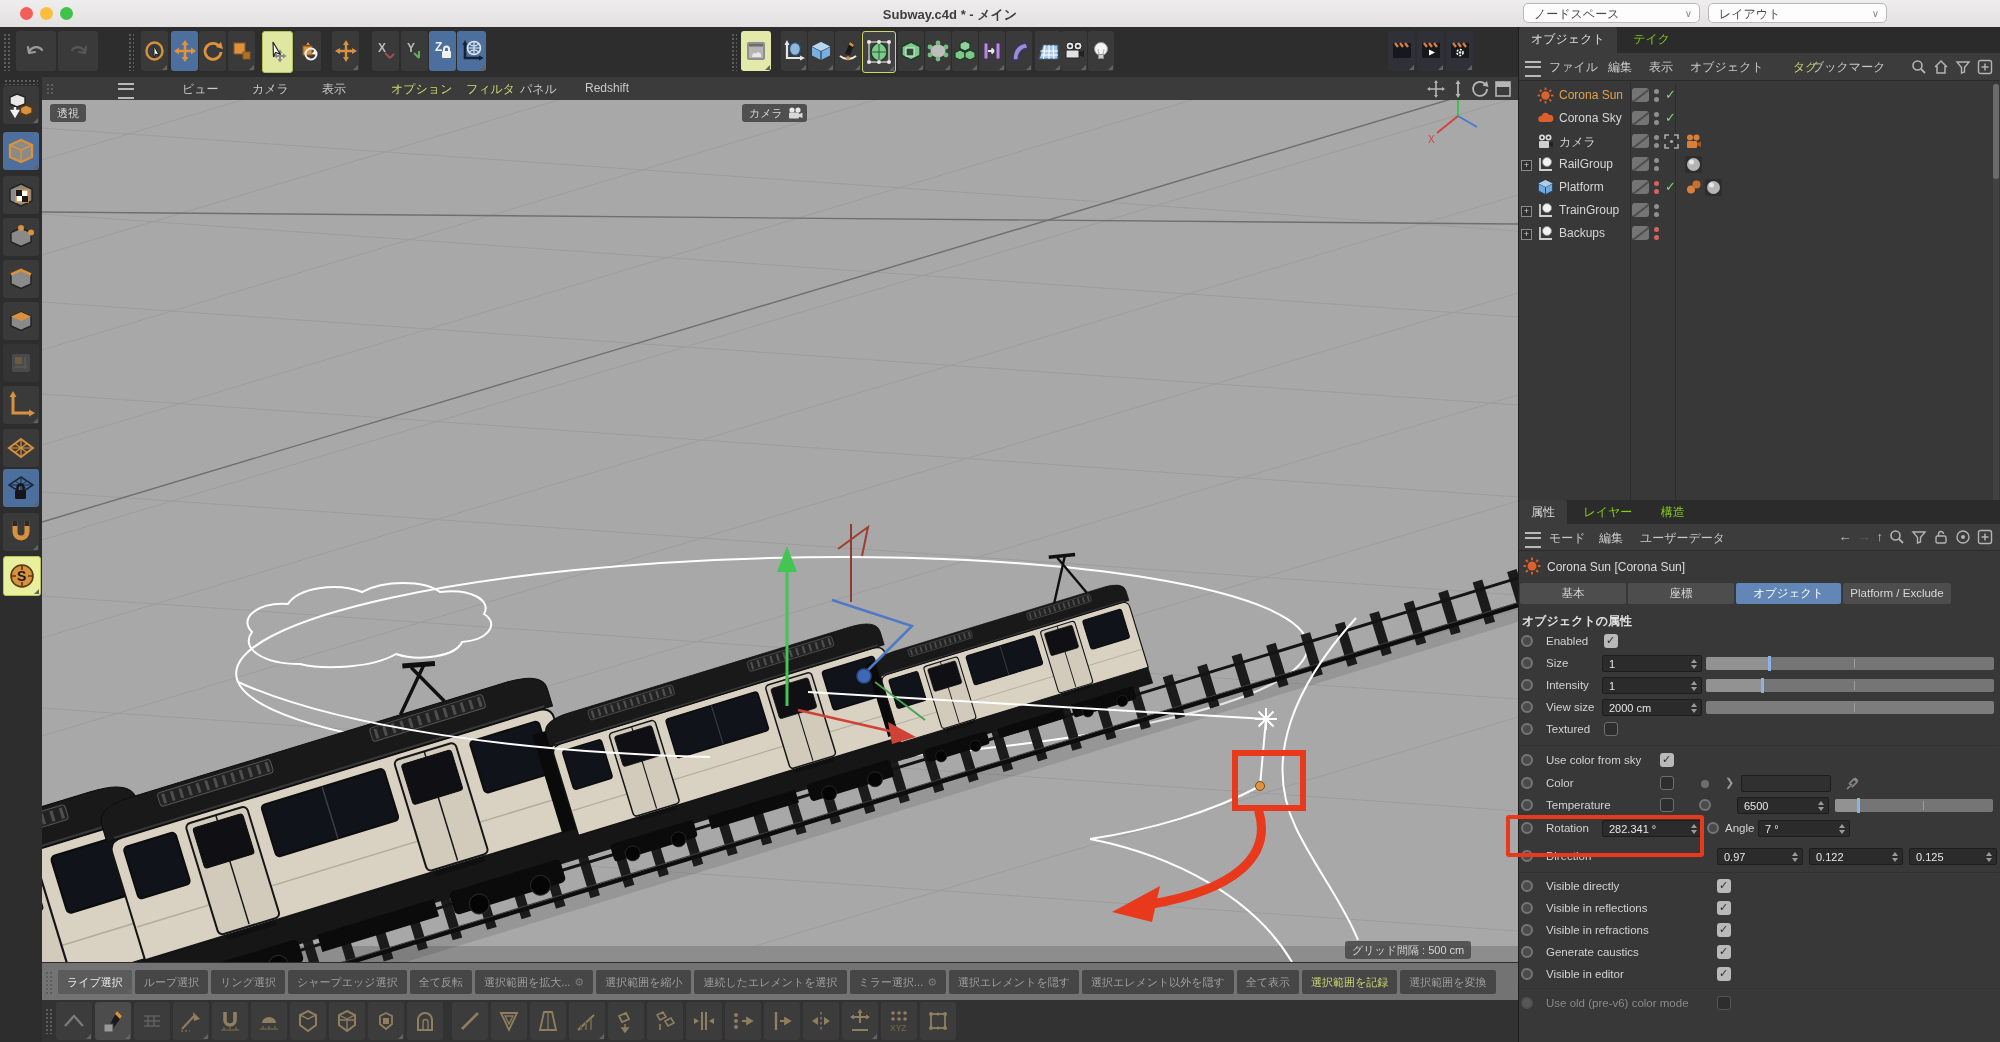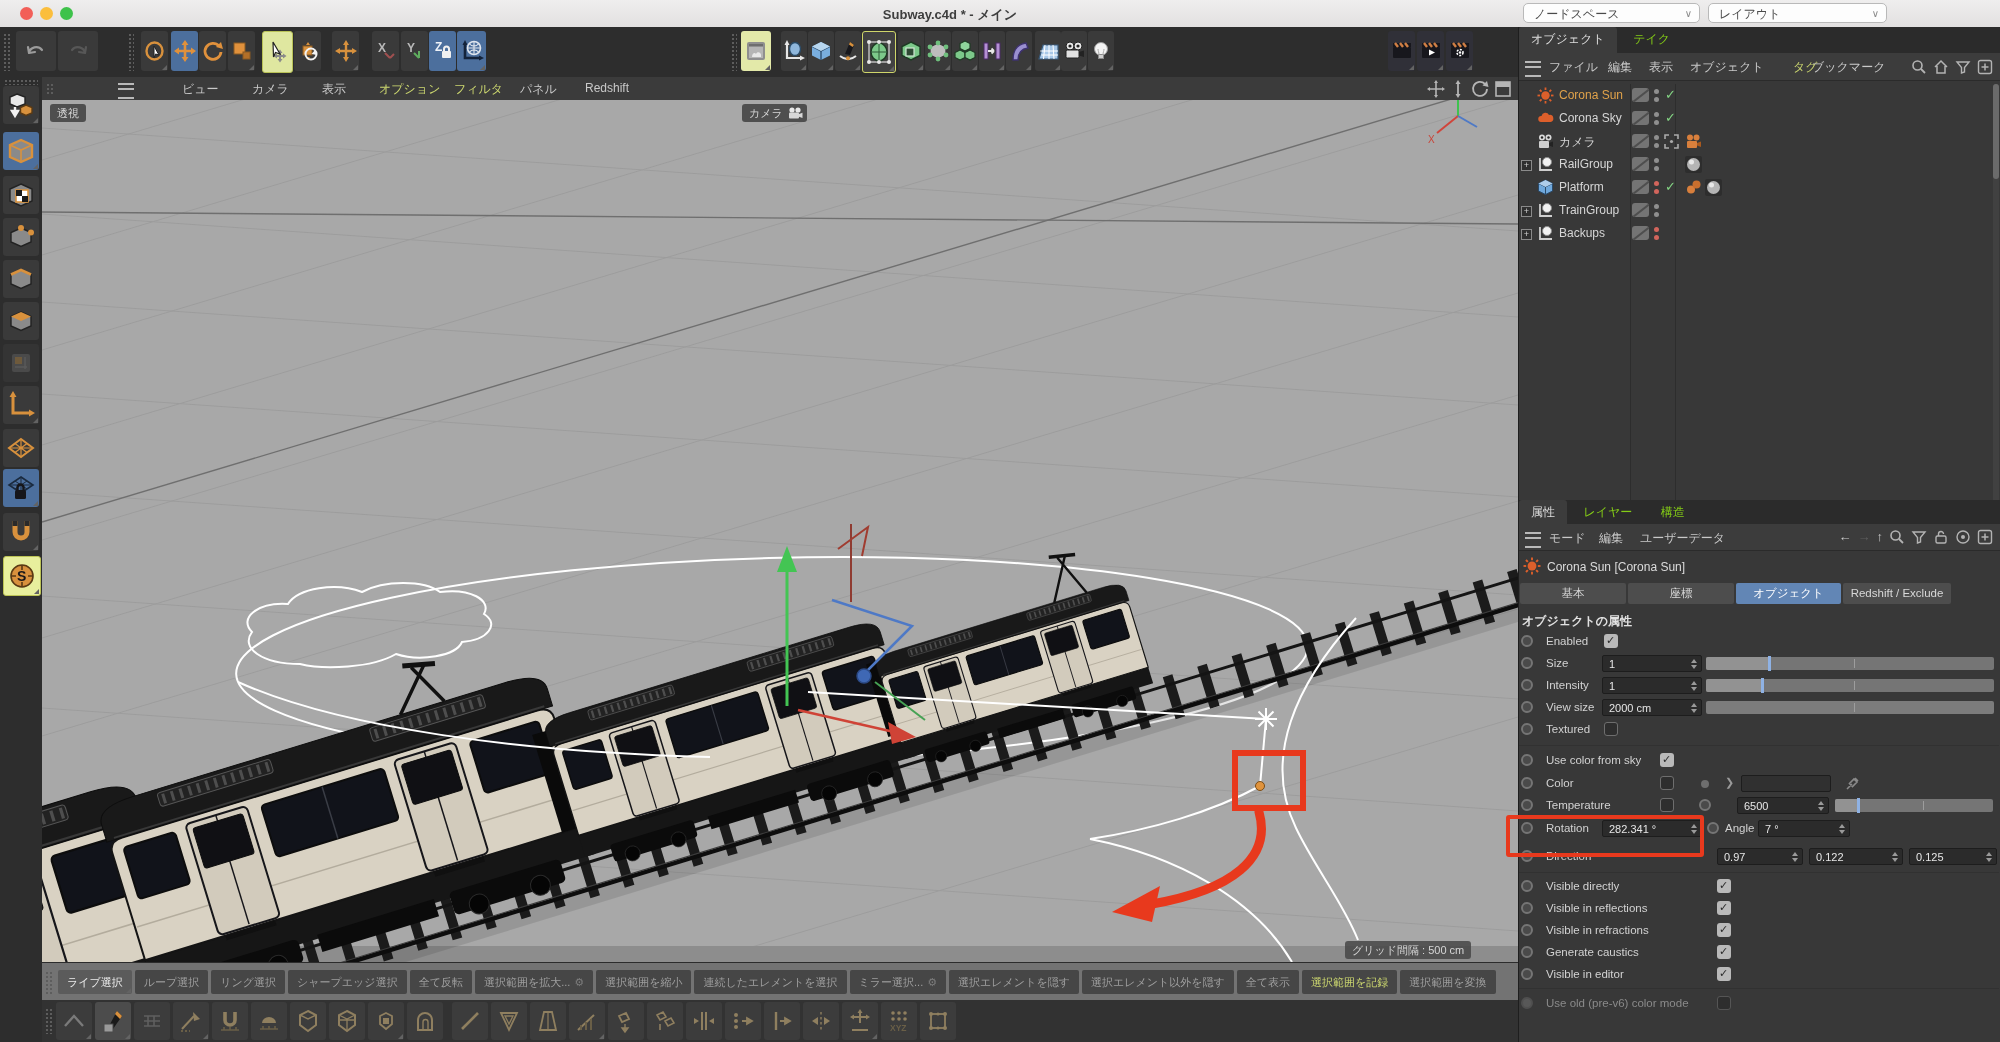--- a/index.html
+++ b/index.html
@@ -31,21 +31,21 @@
   #lefttoolbar{position:absolute;left:0;top:77px;width:42px;height:965px;background:#2d2d2d;border-right:1px solid #232323;}
   .lt{position:absolute;left:3px;width:36px;height:38px;background:#3a3a3a;border-radius:3px;}
   .lt svg{position:absolute;left:50%;top:50%;transform:translate(-50%,-50%);}
   .lt.blue{background:#4c6f9d;}
   .lt.yellow{background:#e8ef9d;border:1px solid #bcc355;}
   .lt.dim{background:#343434;}
 
   
   #vpmenu{position:absolute;left:42px;top:77px;width:1476px;height:23px;background:#3b3b3b;border-bottom:1px solid #2a2a2a;}
   #vpmenu .item{position:absolute;top:4px;font-size:12px;color:#c9c9c9;}
-  #vpmenu .item.yel{color:#ccd76f;}
+  #vpmenu .item.yel{color:#ccd76f;margin-left:12px;}
   .ham{position:absolute;width:16px;height:12px;border-top:2px solid #b9b9b9;border-bottom:2px solid #b9b9b9;}
   .ham::after{content:"";position:absolute;left:0;top:3px;width:16px;height:2px;background:#b9b9b9;}
   .vpnav{position:absolute;top:3px;width:18px;height:18px;color:#bdbdbd;}
 
   
   #viewport{position:absolute;left:42px;top:100px;width:1476px;height:862px;background:#a8a8a8;overflow:hidden;}
   .chip{position:absolute;background:rgba(72,72,72,.92);color:#d6d6d6;font-size:11px;
     padding:2px 7px;border-radius:3px;line-height:14px;}
   #scene{position:absolute;left:0;top:0;}
 
@@ -824,21 +824,21 @@
             <line x1="14.2" y1="2.8" x2="12.4" y2="4.6"></line>
             <line x1="4.6" y1="12.4" x2="2.8" y2="14.2"></line>
           </g>
         </svg>
       <span class="amtitle" style="position:absolute;left:28px;top:6px;">Corona Sun [Corona Sun]</span>
     </div>
     <div class="rp" style="top:556px;left:1px;width:480px;height:21px;">
       <span class="secbtn" style="left:0;width:106px;">基本</span>
       <span class="secbtn" style="left:108px;width:106px;">座標</span>
       <span class="secbtn blue" style="left:216px;width:105px;">オブジェクト</span>
-      <span class="secbtn" style="left:323px;width:108px;">Redshift / Exclude</span>
+      <span class="secbtn" style="left:323px;width:108px;">Platform / Exclude</span>
     </div>
     <div class="amhead" style="top:586px;">オブジェクトの属性</div>
 
     <div class="prow" style="top:606px;">
       <span class="adot"></span>
       <span class="plabel">Enabled</span>
       <span class="cb on" style="left:85px;"></span>
     </div>
     <div class="prow" style="top:628px;">
       <span class="adot"></span>

